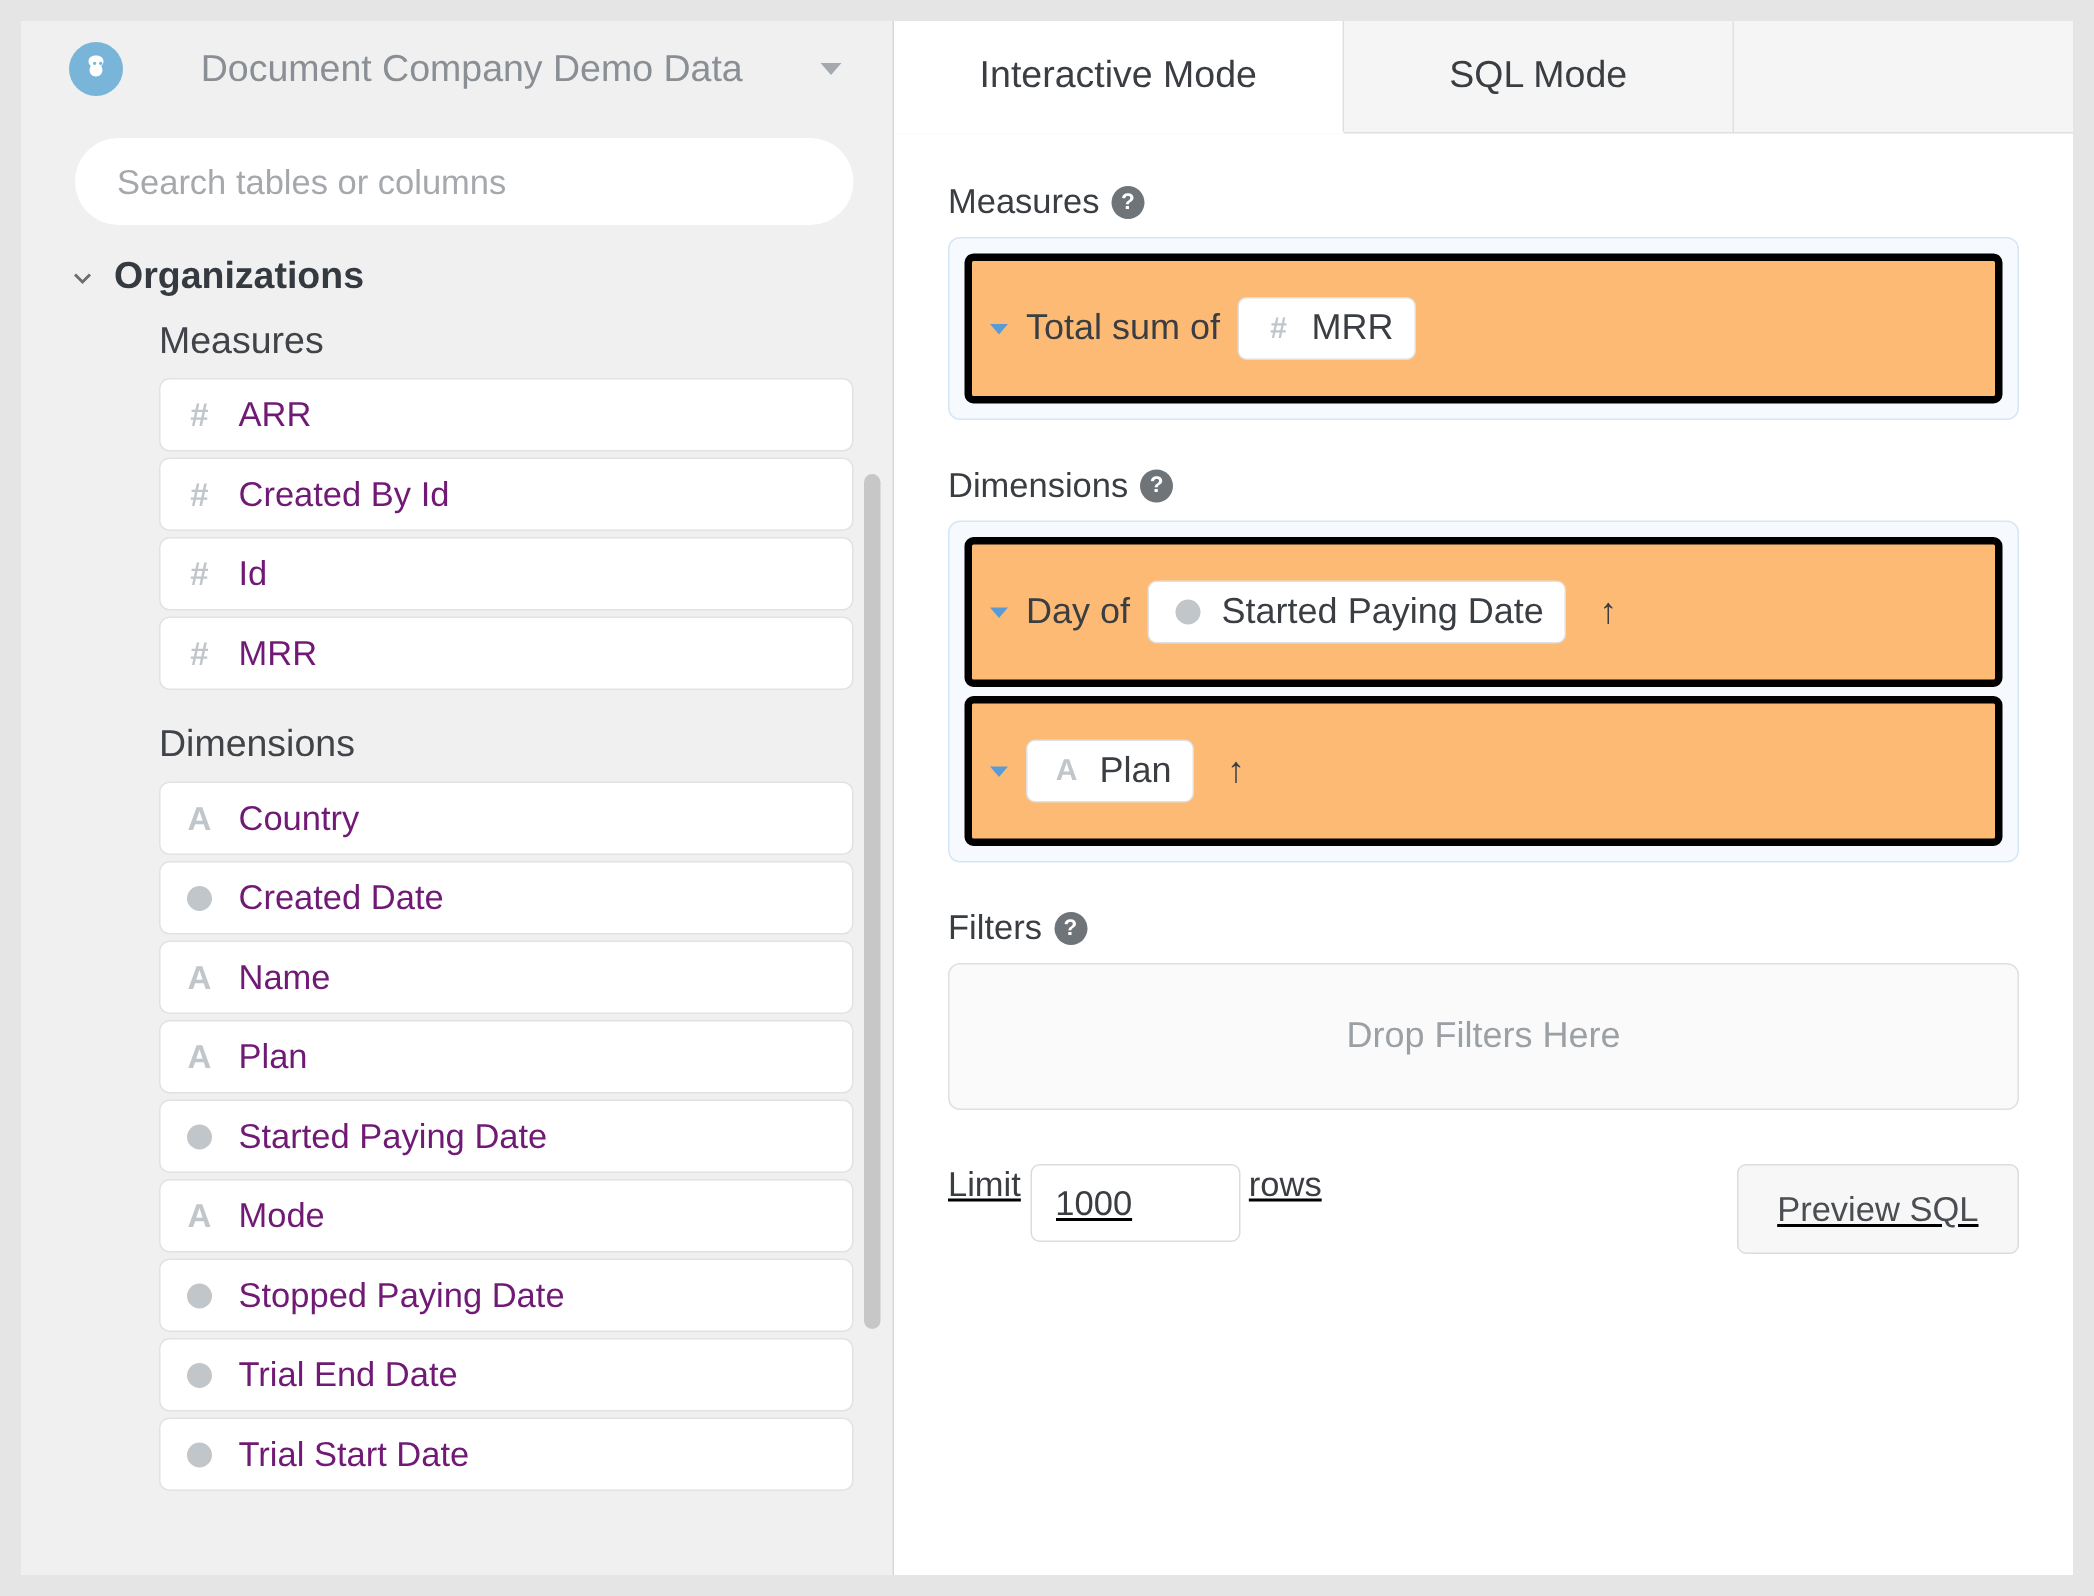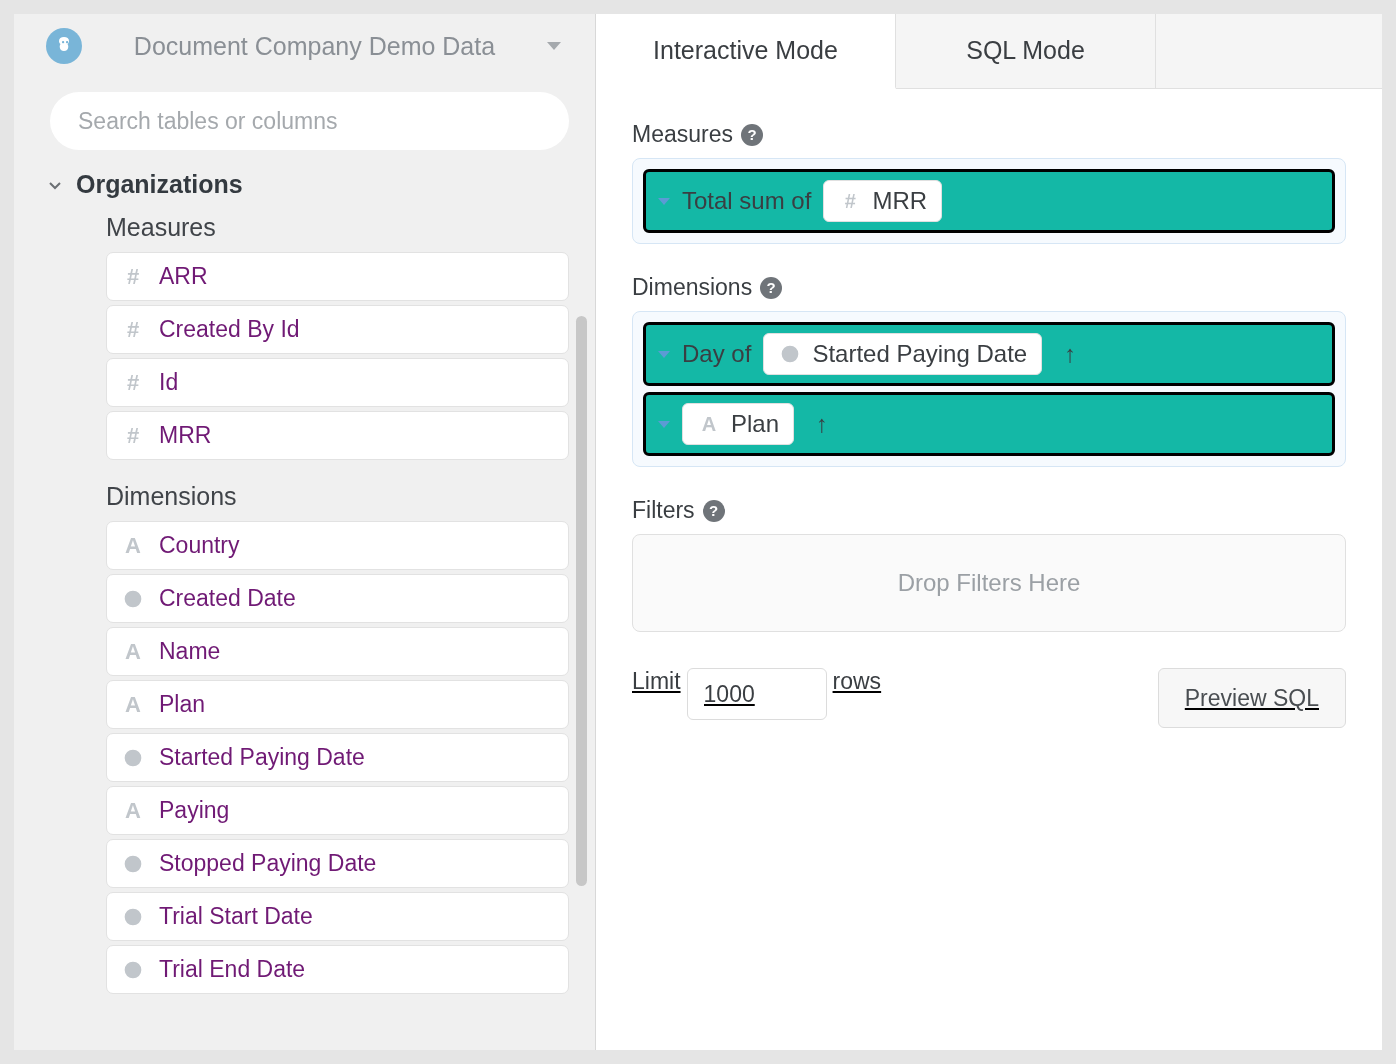--- a/index.html
+++ b/index.html
@@ -197,24 +197,24 @@
   border: 1px solid #e0e0e0;
   background: #fafafa;
   display: flex;
   align-items: center;
   justify-content: center;
   color: #9ba0a5;
   font-size: 24px;
   min-height: 98px;
 }
 .chip {
-  background: #14b8a6;
-  border: 3px solid #000000;
+  background: #fdba74;
+  border: 5px solid #000000;
   border-radius: 6px;
-  padding: 8px 12px;
+  padding: 24px 12px;
   display: flex;
   align-items: center;
   gap: 12px;
   margin-bottom: 6px;
 }
 .chip:last-child { margin-bottom: 0; }
 .chip-small-chevron {
   width:0;height:0;
   border-left:6px solid transparent;
   border-right:6px solid transparent;
@@ -344,45 +344,45 @@
           <div class="field-item">
             <span class="field-icon date">
               <svg viewBox="0 0 24 24">
                 <path d="M12 2a10 10 0 1 0 0 20 10 10 0 0 0 0-20zm1 10V6h-2v8h6v-2h-4z"></path>
               </svg>
             </span>
             <span class="field-label">Started Paying Date</span>
           </div>
           <div class="field-item">
             <span class="field-icon">A</span>
-            <span class="field-label">Paying</span>
+            <span class="field-label">Mode</span>
           </div>
           <div class="field-item">
             <span class="field-icon date">
               <svg viewBox="0 0 24 24">
                 <path d="M12 2a10 10 0 1 0 0 20 10 10 0 0 0 0-20zm1 10V6h-2v8h6v-2h-4z"></path>
               </svg>
             </span>
             <span class="field-label">Stopped Paying Date</span>
           </div>
           <div class="field-item">
             <span class="field-icon date">
               <svg viewBox="0 0 24 24">
                 <path d="M12 2a10 10 0 1 0 0 20 10 10 0 0 0 0-20zm1 10V6h-2v8h6v-2h-4z"></path>
               </svg>
             </span>
-            <span class="field-label">Trial Start Date</span>
+            <span class="field-label">Trial End Date</span>
           </div>
           <div class="field-item">
             <span class="field-icon date">
               <svg viewBox="0 0 24 24">
                 <path d="M12 2a10 10 0 1 0 0 20 10 10 0 0 0 0-20zm1 10V6h-2v8h6v-2h-4z"></path>
               </svg>
             </span>
-            <span class="field-label">Trial End Date</span>
+            <span class="field-label">Trial Start Date</span>
           </div>
         </div>
     </div>
   </div>
 
   <div class="main">
     <div class="tabs">
       <div class="tab active">Interactive Mode</div>
       <div class="tab">SQL Mode</div>
     </div>

